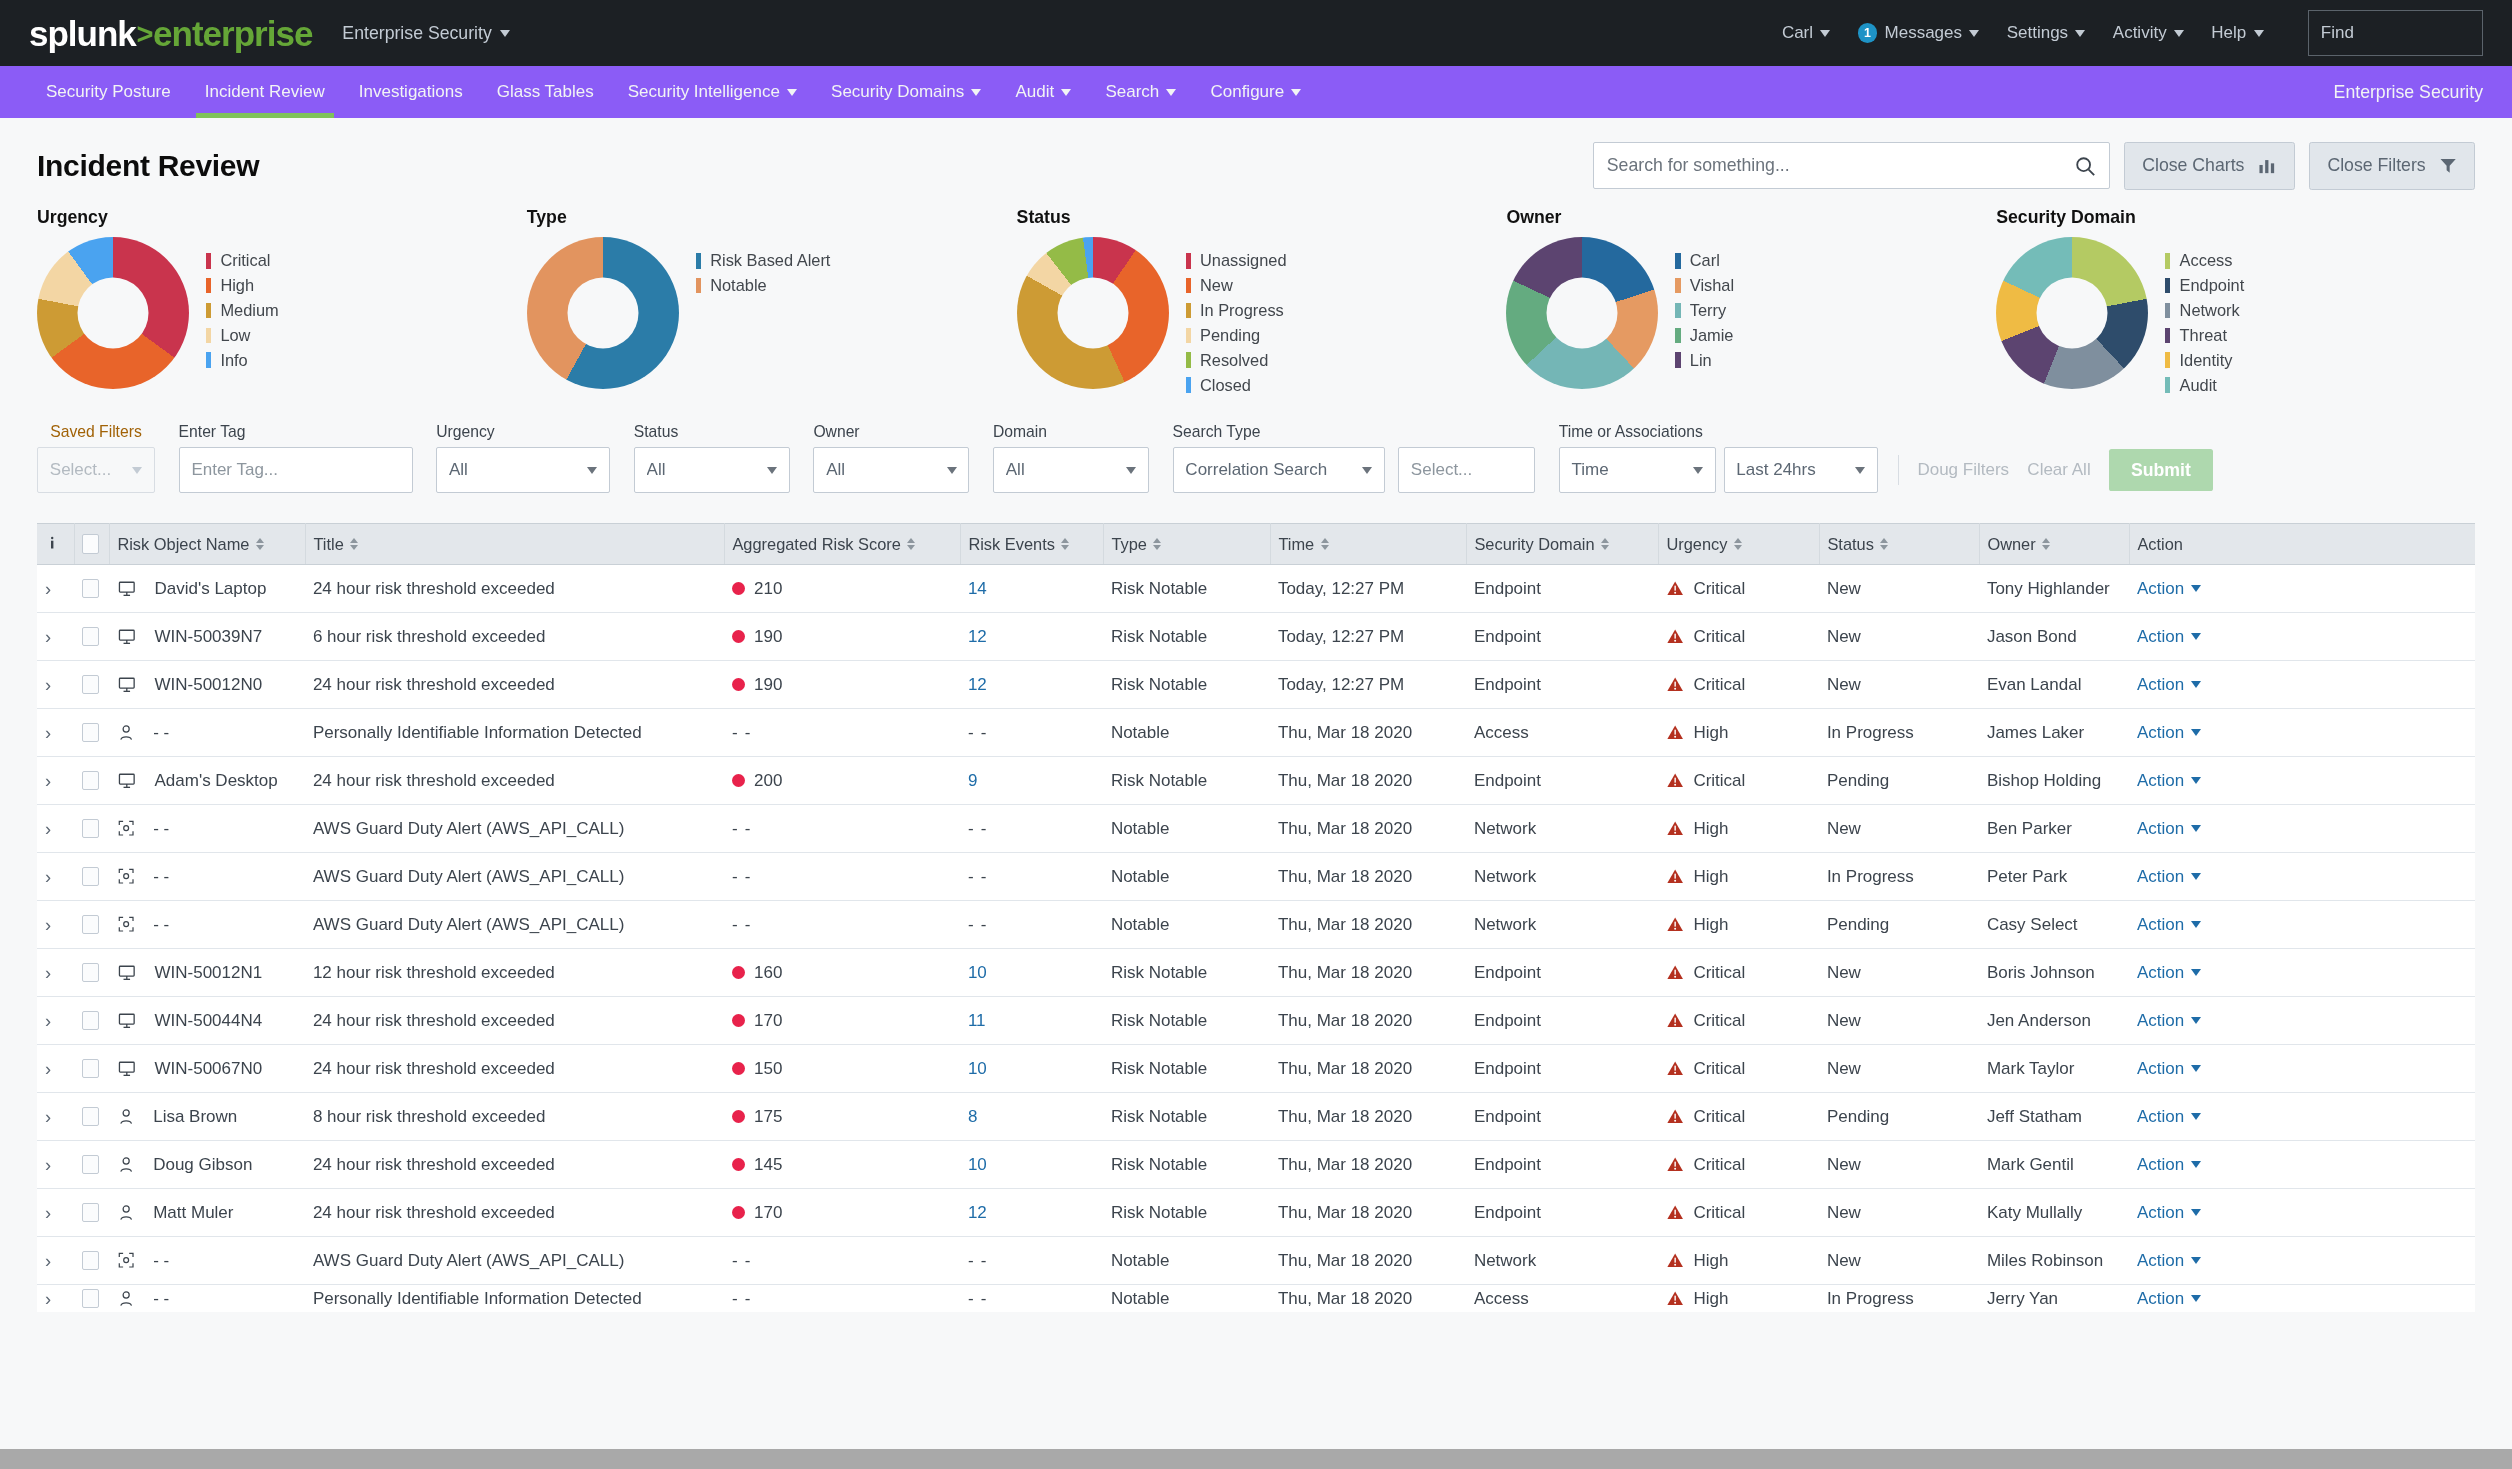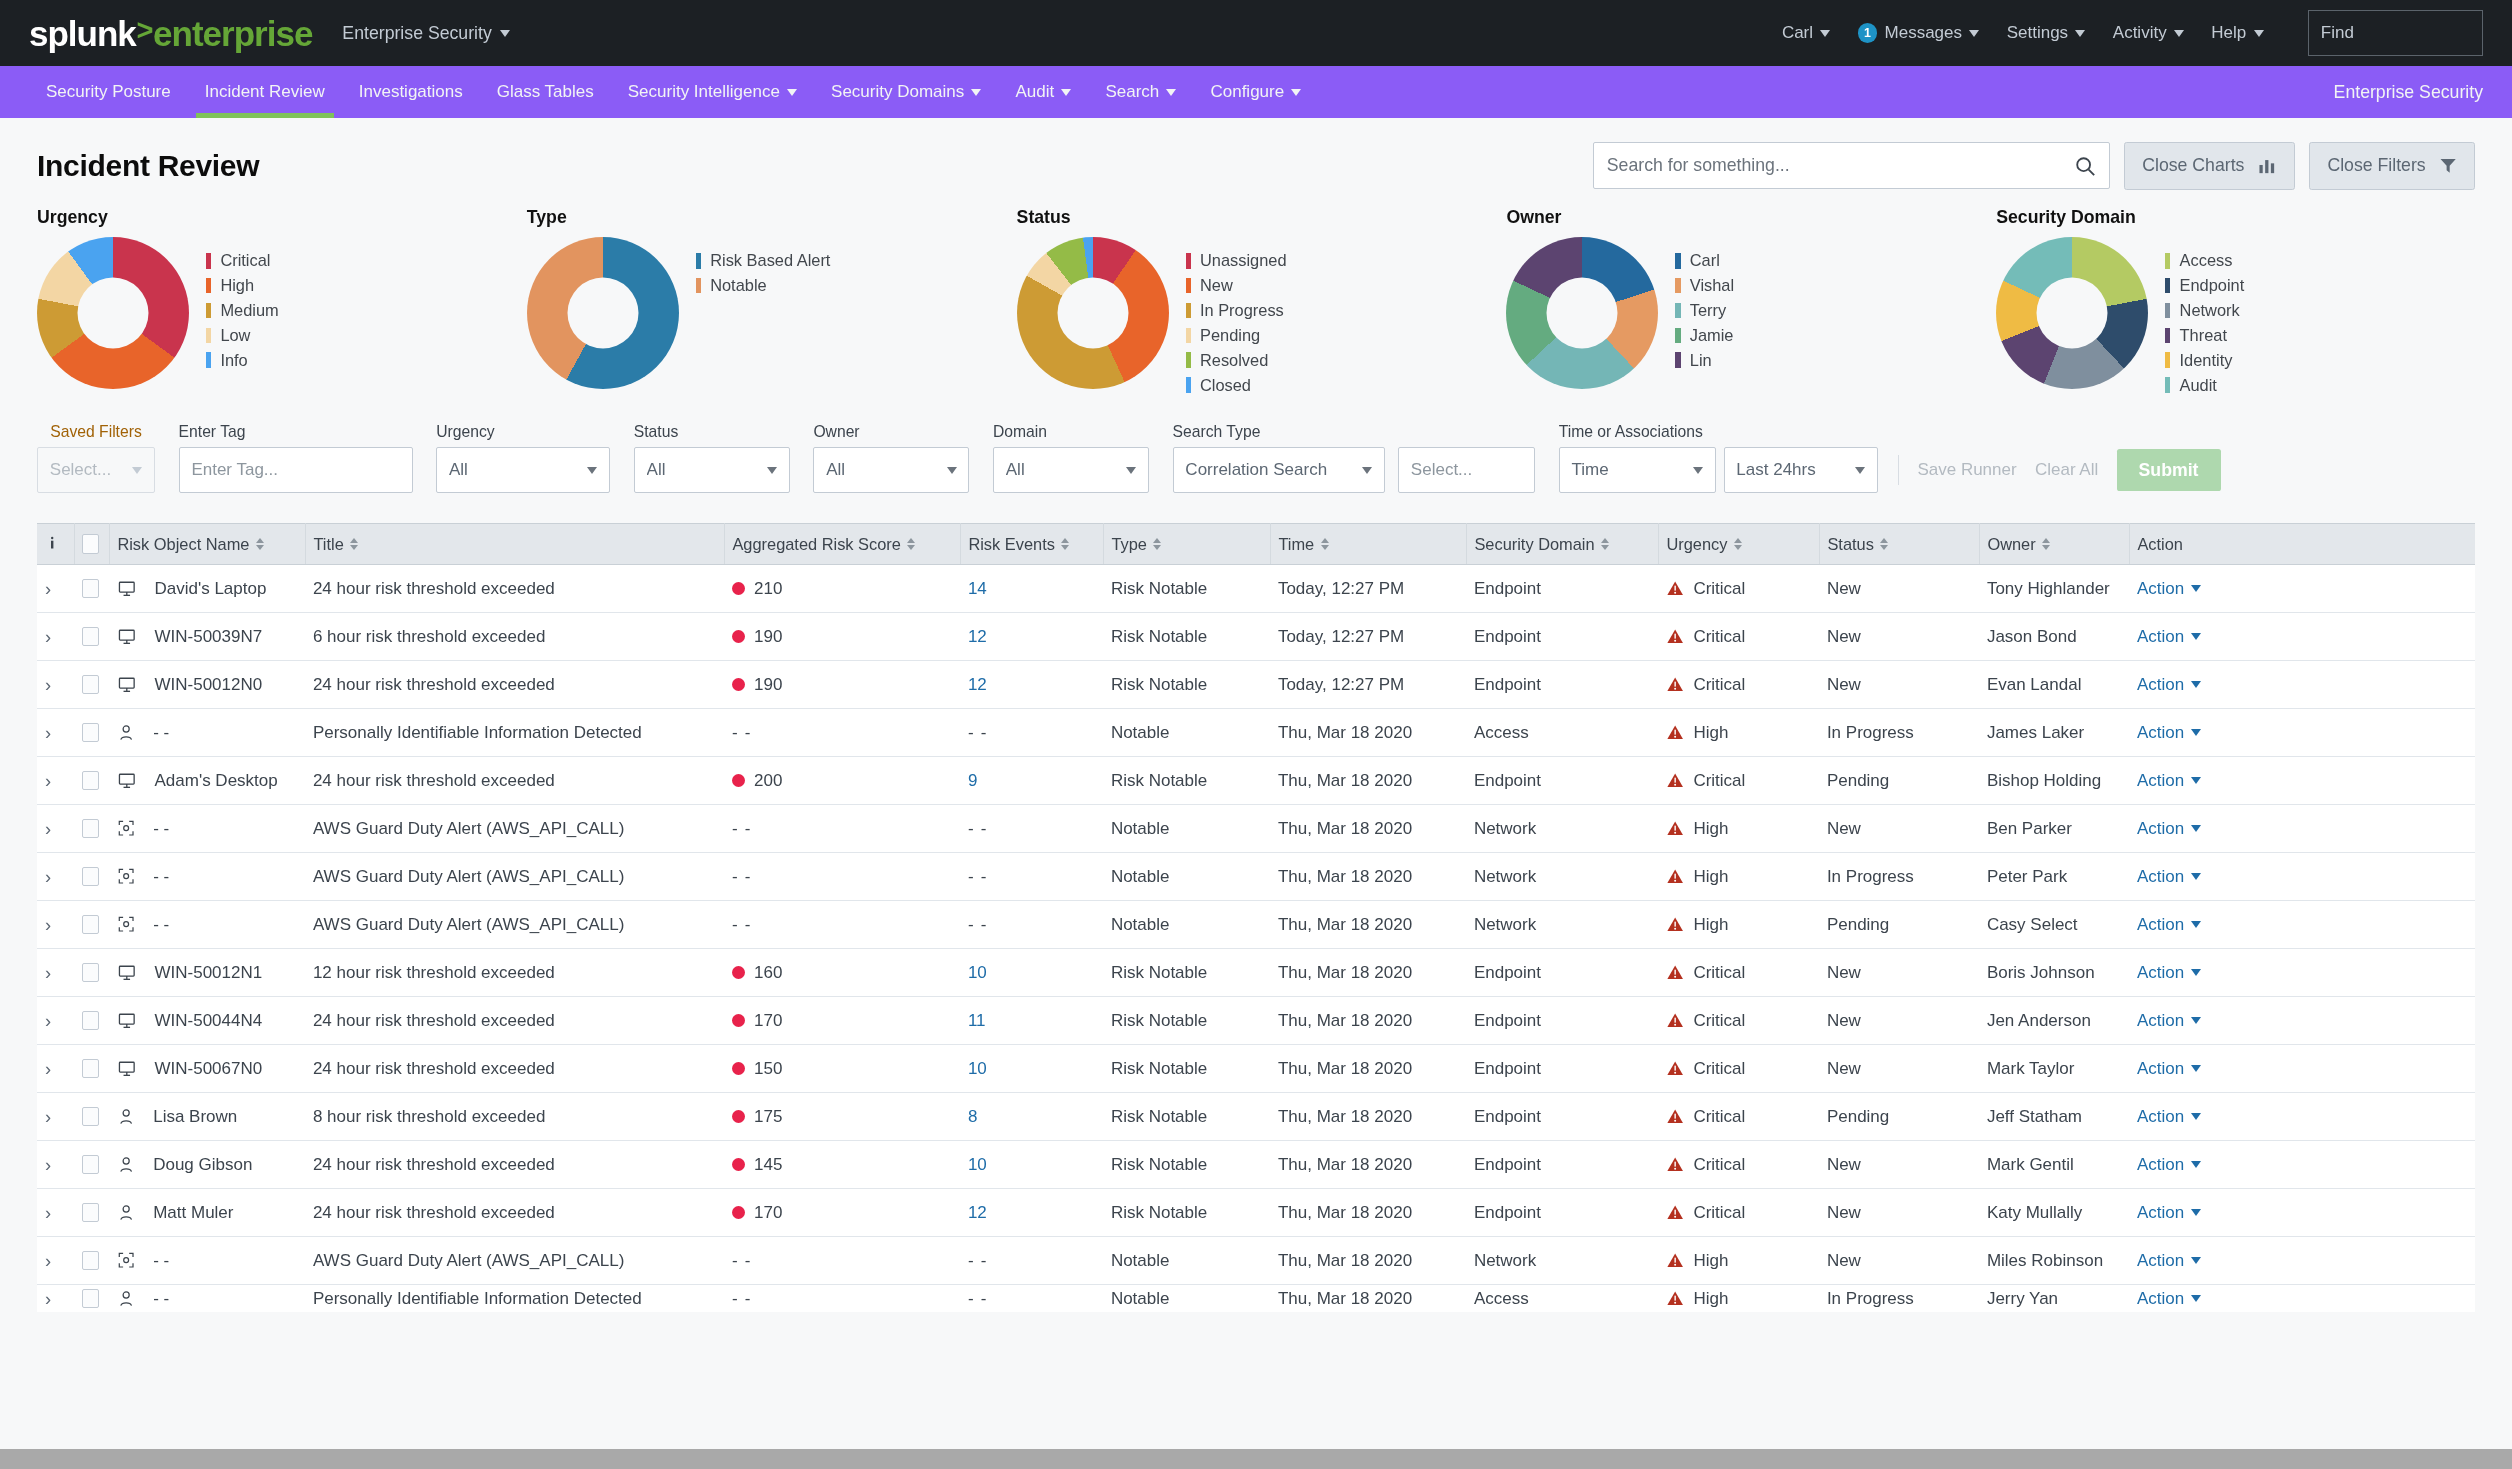--- a/index.html
+++ b/index.html
@@ -10,21 +10,21 @@
     font-family: "Liberation Sans", sans-serif;
     color: #3c444d;
     overflow: hidden;
   }
 
   
   .topbar {
     height: 66px; background: #1c2024;
     display: flex; align-items: center; padding: 0 29px 0 29px;
   }
-  .logo { display:flex; align-items:flex-start; font-size: 35px; font-weight: 700; letter-spacing:-1px; line-height:1;}
+  .logo { display:flex; align-items:flex-end; font-size: 35px; font-weight: 700; letter-spacing:-1px; line-height:1;}
   .logo .sp { color:#ffffff; }
   .logo .gt { color:#65a637; font-size:29px; padding:0 0.7px 2px 0.7px;}
   .logo .en { color:#65a637; }
   .app-switch { margin-left:30px; color:#c3cbd4; font-size:17.7px; display:flex; align-items:center; gap:7.9px;}
   .caret { width:0;height:0;border-left:5.9px solid transparent;border-right:5.9px solid transparent;border-top:7.2px solid currentColor; display:inline-block;}
   .topnav-right { margin-left:auto; display:flex; align-items:center; gap:27.5px; }
   .tn-item { color:#c3cbd4; font-size:17px; display:flex; align-items:center; gap:7.2px; }
   .msg-badge {
     background:#1e93c6; color:#fff; border-radius:50%; width:19.6px;height:19.6px;
     display:flex;align-items:center;justify-content:center;font-size:12.4px; font-weight:600;
@@ -465,21 +465,21 @@
   <div class="f-group" style="width:154px; margin-right:17px;">
     <div class="f-label">&nbsp;</div>
     <div class="f-ctrl">
       <span class="cv">Last 24hrs</span>
       <span class="car"></span>
     </div>
   </div>
 
   <div class="f-actions">
     <span class="vdiv"></span>
-    <span class="link-dim">Save Runner</span>
+    <span class="link-dim">Doug Filters</span>
     <span class="link-dim">Clear All</span>
     <span class="btn-submit">Submit</span>
   </div>
 </div>
 
 <div class="tbl-wrap">
 
   <table>
     <colgroup>
       <col style="width:37px">

